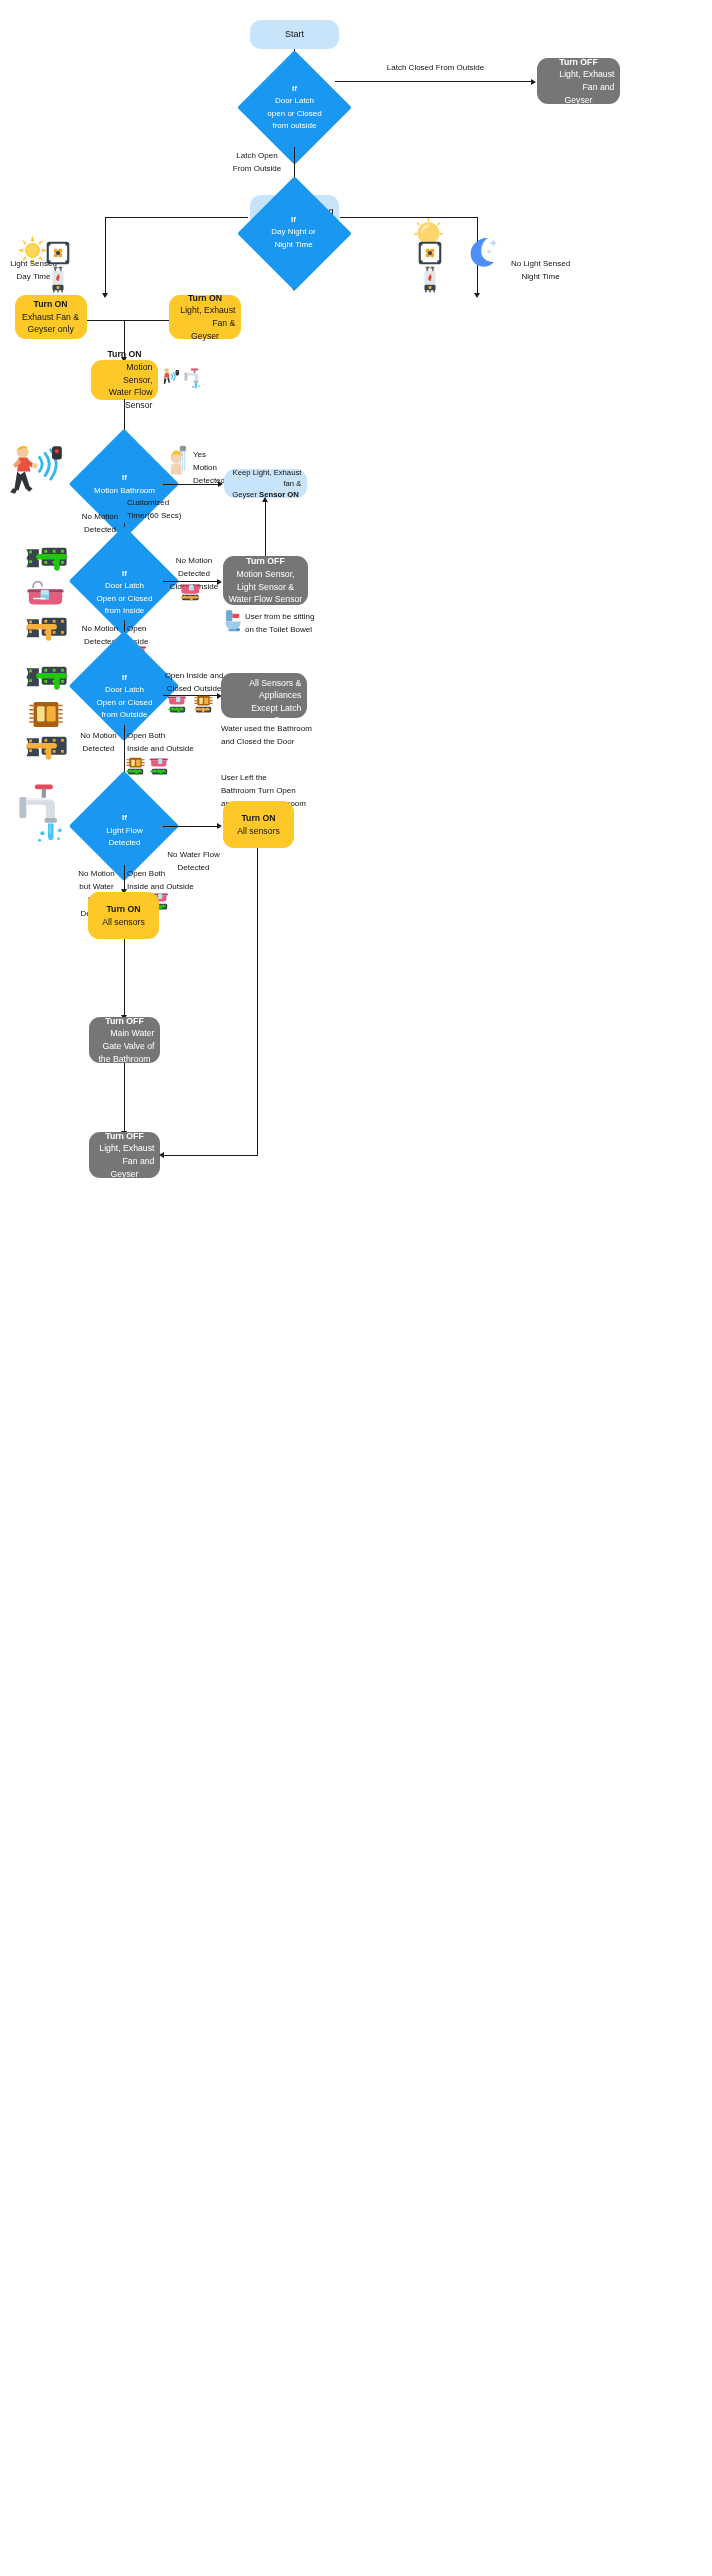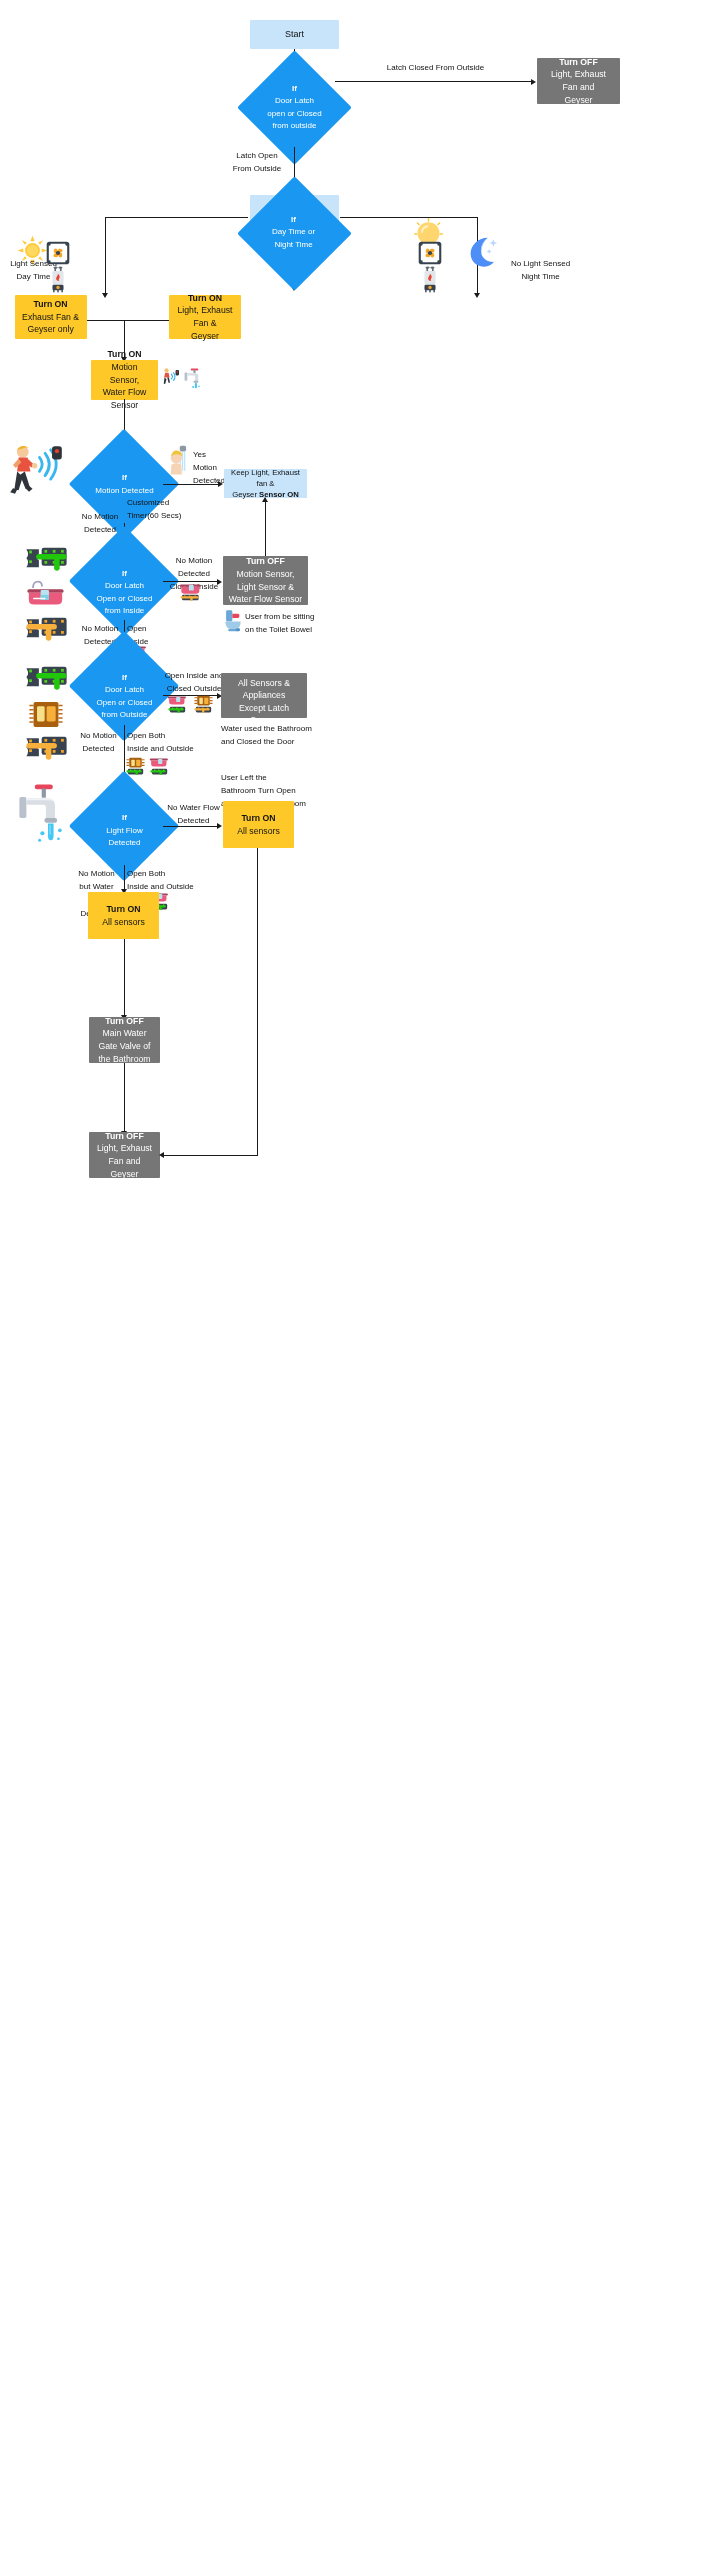--- a/index.html
+++ b/index.html
@@ -19,22 +19,23 @@
     position:absolute;
     box-sizing:border-box;
     display:flex;
     flex-direction:column;
     align-items:center;
     justify-content:center;
     text-align:center;
     line-height:1.45;
   }
   .rect{
-    border-radius:1px;
+    border-radius:11px;
     padding:4.2px 5.6px;
+    text-align:right;
   }
   .rect .ttl{font-weight:bold;}
   .blue-light{background:#c7e4fb;color:#111111;font-size:9px;}
   .yellow{background:#fdc828;color:#141414;font-size:8.7px;}
   .gray{background:#767676;color:#ffffff;font-size:8.7px;}
 
   
   .diamond{
     position:absolute;
     background:#1a97f0;
@@ -134,21 +135,21 @@
   <div class="node rect blue-light" style="left:250px;top:195px;width:89px;height:33px;">
     <span>Turn ON</span>
     <span>Light Detecting Sensor</span>
   </div>
   <div class="ln vln" style="left:294px;top:229px;height:58px;"></div>
   <div class="arrow arr-down" style="left:291px;top:286px;"></div>
 
   <div class="diamond" style="left:254px;top:193px;width:81px;height:81px;"></div>
   <div class="diamond-label" style="left:245px;top:195px;width:97px;height:75px;">
     <span class="ttl">If</span>
-    <span>Day Time or</span>
+    <span>Day Night or</span>
     <span>Night Time</span>
   </div>
   <div class="diamond" style="left:254px;top:179px;width:81px;height:81px;opacity:0;"></div>
 
   <div class="ln hln" style="left:105px;top:217px;width:143px;"></div>
   <div class="ln hln" style="left:340px;top:217px;width:138px;"></div>
   <div class="ln vln" style="left:105px;top:217px;height:78px;"></div>
   <div class="ln vln" style="left:477px;top:217px;height:78px;"></div>
   <div class="arrow arr-down" style="left:102px;top:293px;"></div>
   <div class="arrow arr-down" style="left:474px;top:293px;"></div>
@@ -318,21 +319,21 @@
           <circle cx="23" cy="28" r="1.2"></circle>
       </g>
     </svg>
   </div>
   <div class="ln vln" style="left:124px;top:399px;height:40px;"></div>
   <div class="arrow arr-down" style="left:121px;top:438px;"></div>
 
   <div class="diamond" style="left:85px;top:445px;width:78px;height:78px;"></div>
   <div class="diamond-label" style="left:77px;top:456px;width:95px;height:57px;">
     <span class="ttl">If</span>
-    <span>Motion Detected</span>
+    <span>Motion Bathroom</span>
   </div>
 
   <div class="icon" style="left:5.6px;top:442px;">
     <svg width="60" height="56" viewBox="0 0 86 80">
       <circle cx="24" cy="14" r="8.5" fill="#f5c99a"></circle>
       <path d="M15.5 11 q8-9 17-3 q-4-1-8 1 q-5 2-9 2Z" fill="#f0b21f"></path>
       <path d="M18 22 h13 l4 20 h-19Z" fill="#e8533f"></path>
       <path d="M31 24 l9 8 l-3.5 4.5 l-9-7Z" fill="#e8533f"></path>
       <circle cx="41" cy="34" r="4" fill="#f5c99a"></circle>
       <path d="M18 24 l-8 9 l4 4 l8-8Z" fill="#f0a06b"></path>
@@ -671,21 +672,21 @@
           <circle cx="58" cy="80" r="2"></circle>
       </g>
       <g fill="#7fdcfa">
           <rect x="45" y="60" width="2" height="14" rx="1"></rect>
         </g>
     </svg>
   </div>
 
   <div class="ln hln" style="left:163px;top:826px;width:56px;"></div>
   <div class="arrow arr-right" style="left:217px;top:823px;"></div>
-  <div class="elabel c" style="left:163px;top:801px;width:61px;">No Water Flow
+  <div class="elabel c" style="left:163px;top:848px;width:61px;">No Water Flow
 Detected</div>
   <div class="elabel l" style="left:221px;top:771px;width:111px;">User Left the
 Bathroom Turn Open
 and not using Bathroom</div>
 
   <div class="node rect yellow" style="left:223px;top:801px;width:71px;height:47px;">
     <span class="ttl">Turn ON</span>
     <span>All sensors</span>
   </div>
 

